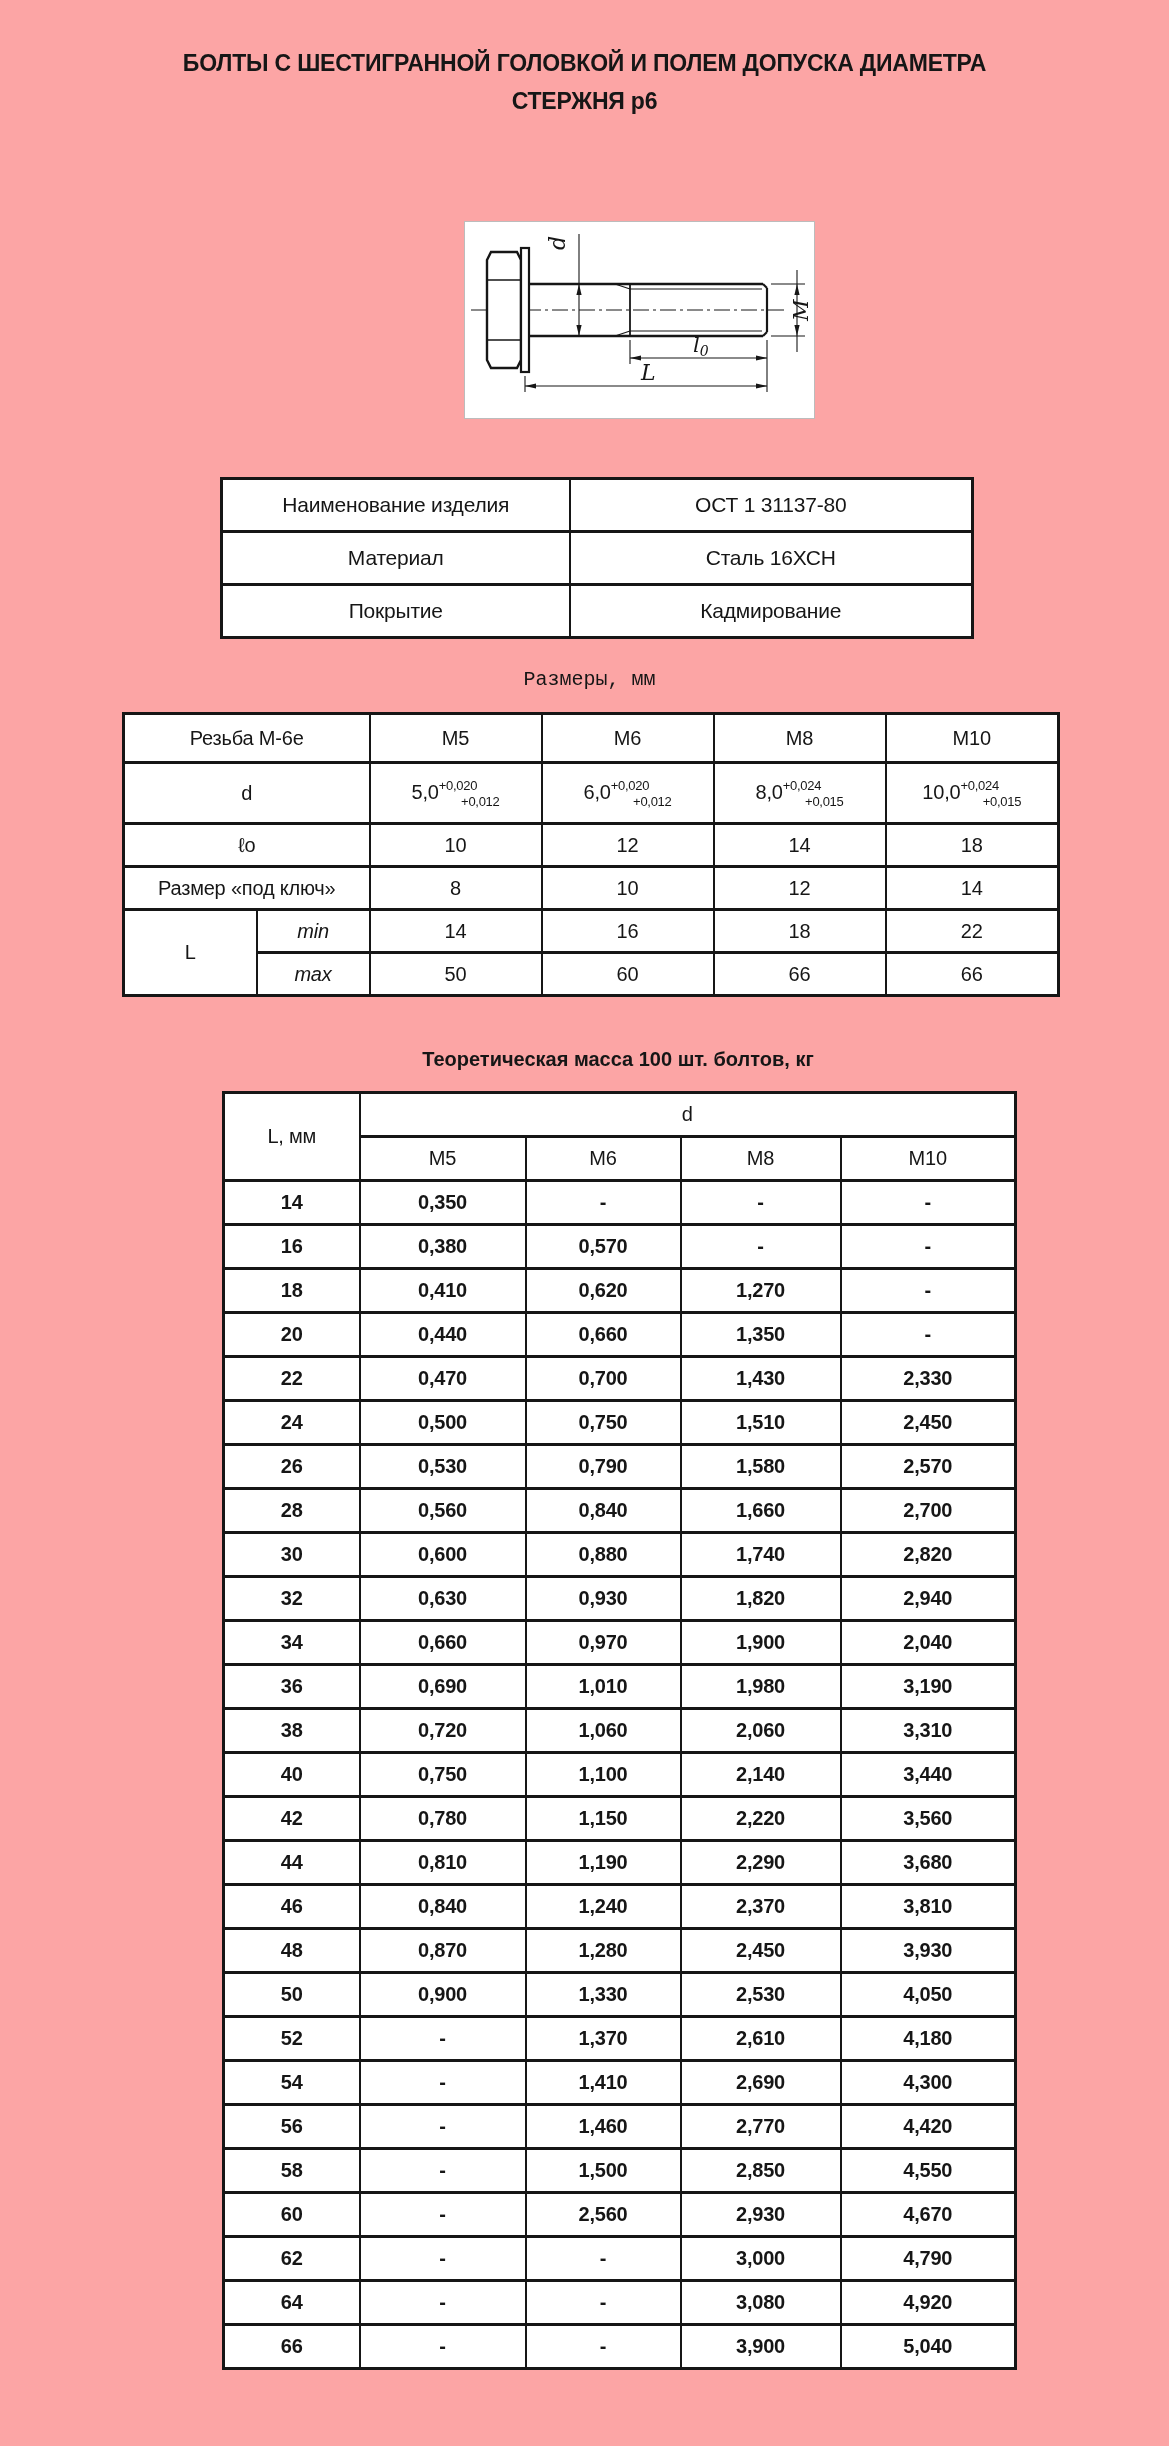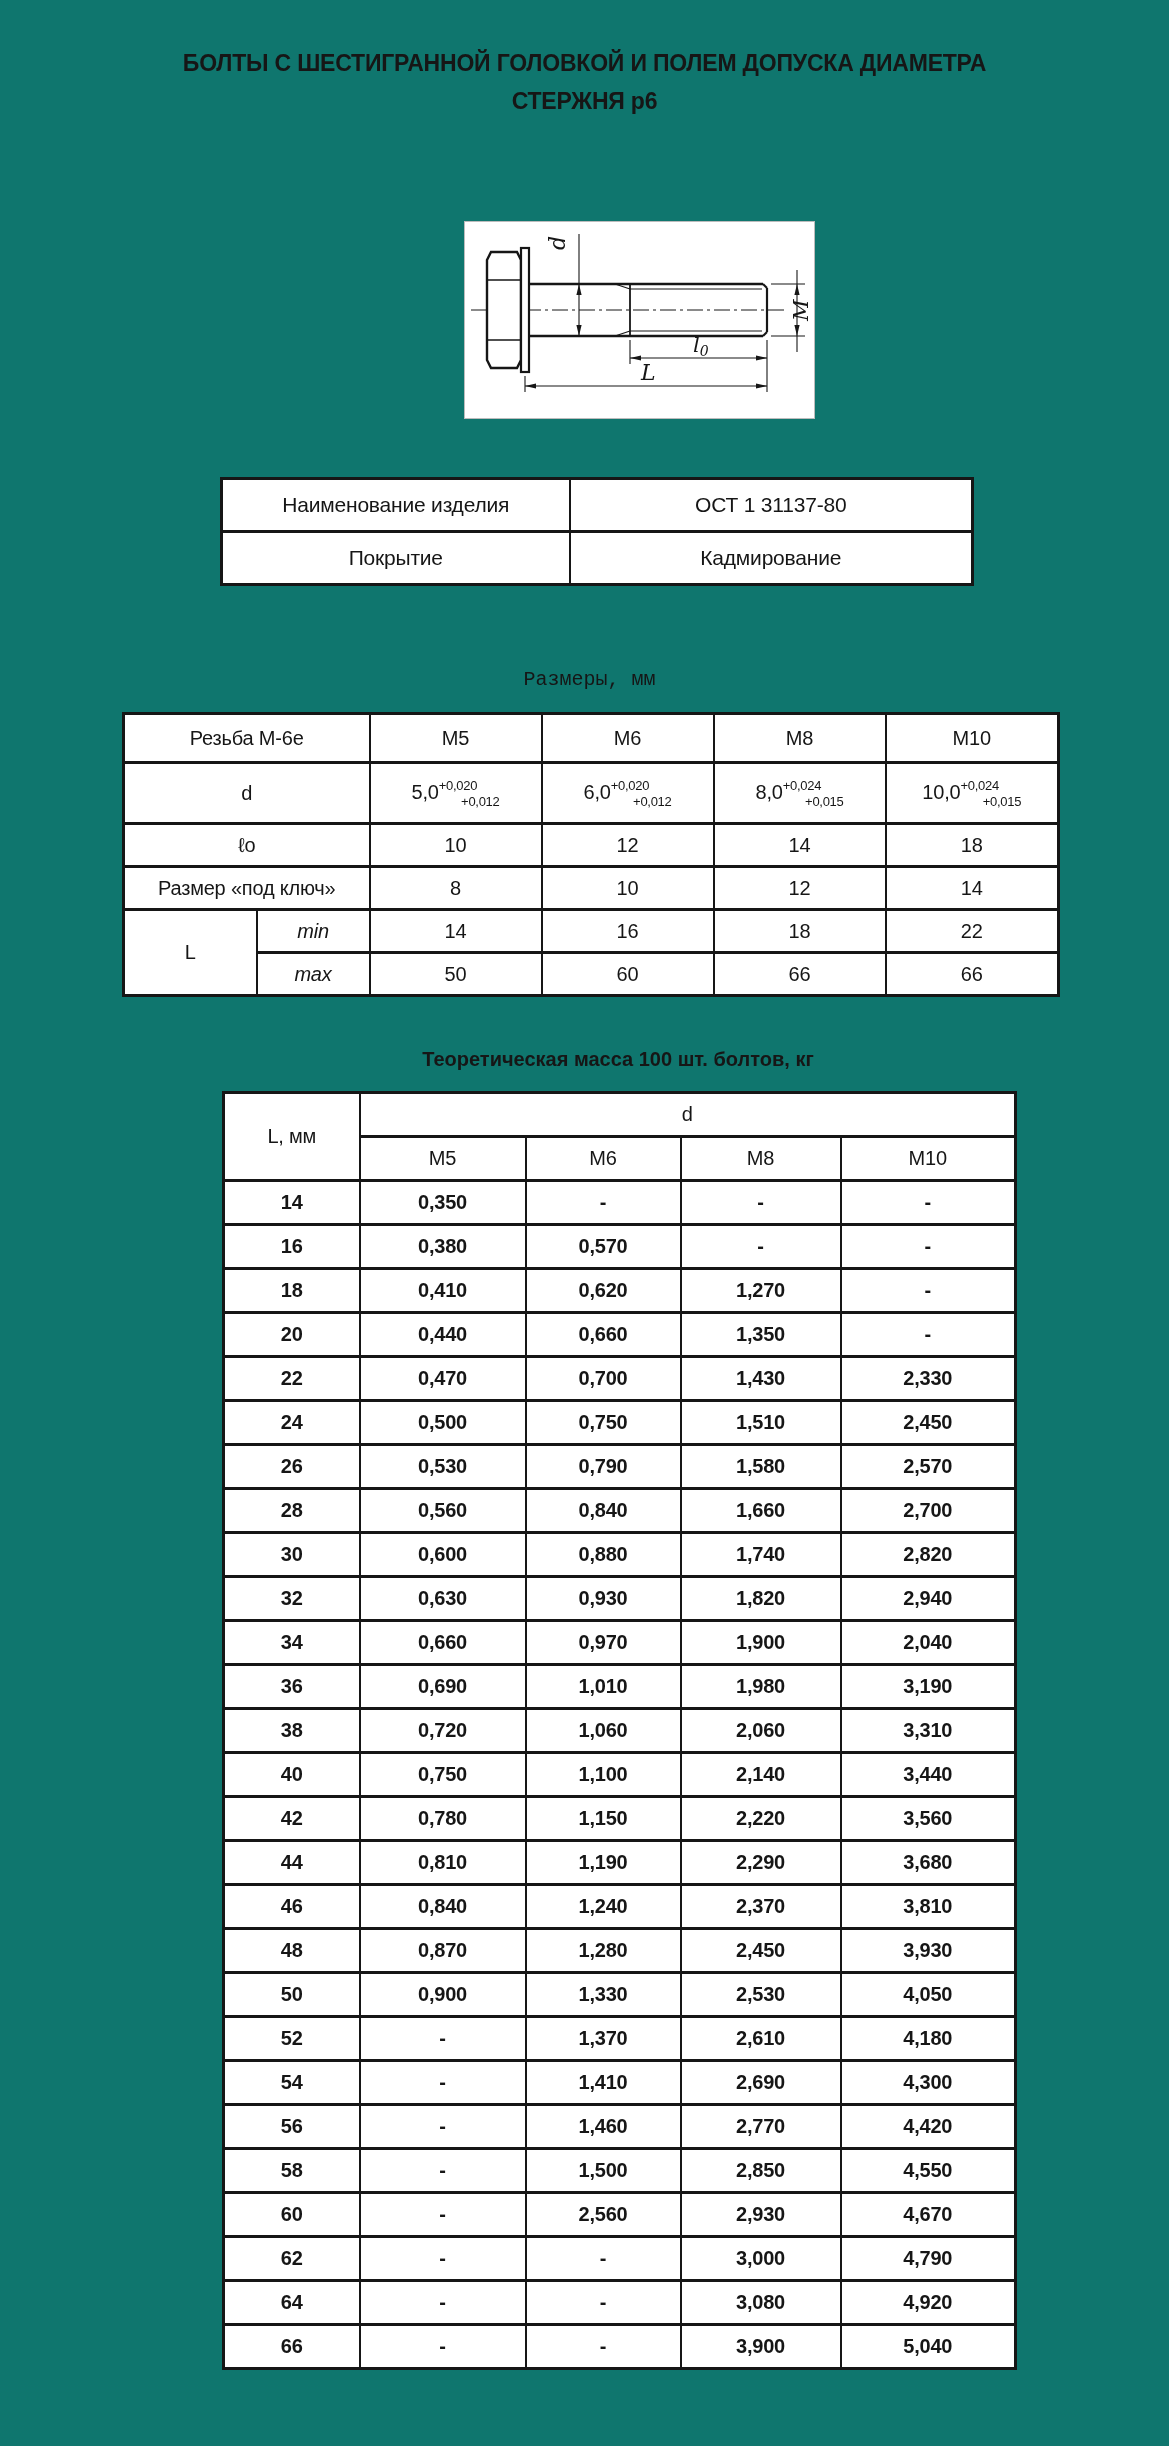--- a/index.html
+++ b/index.html
@@ -1,19 +1,19 @@
 <!DOCTYPE html>
 <html lang="ru"><head>
 <meta charset="utf-8">
 <style>
   html,body{margin:0;padding:0;background:#ffffff;}
   .page{
     position:relative;
     width:1169px;height:2446px;
-    background:#0f766e;
+    background:#fca5a5;
     font-family:"Liberation Sans","DejaVu Sans",sans-serif;
     color:#161616;
     overflow:hidden;
   }
   
   .doc-title{
     position:absolute;top:44px;left:0;right:0;
     text-align:center;font-weight:700;font-size:23px;line-height:38px;
     letter-spacing:-0.2px;
   }
@@ -122,20 +122,24 @@
 
   <table class="info-table">
     <colgroup>
         <col style="width:348px">
         <col style="width:403px">
       </colgroup>
     <tbody>
         <tr>
       <td>Наименование изделия</td>
       <td>ОСТ 1 31137-80</td>
+    </tr>
+    <tr>
+      <td>Материал</td>
+      <td>Сталь 16ХСН</td>
     </tr>
     <tr>
       <td>Покрытие</td>
       <td>Кадмирование</td>
     </tr>
   </tbody>
     </table>
 
   <div class="dim-caption">Размеры, мм</div>
   <table class="dim-table">

